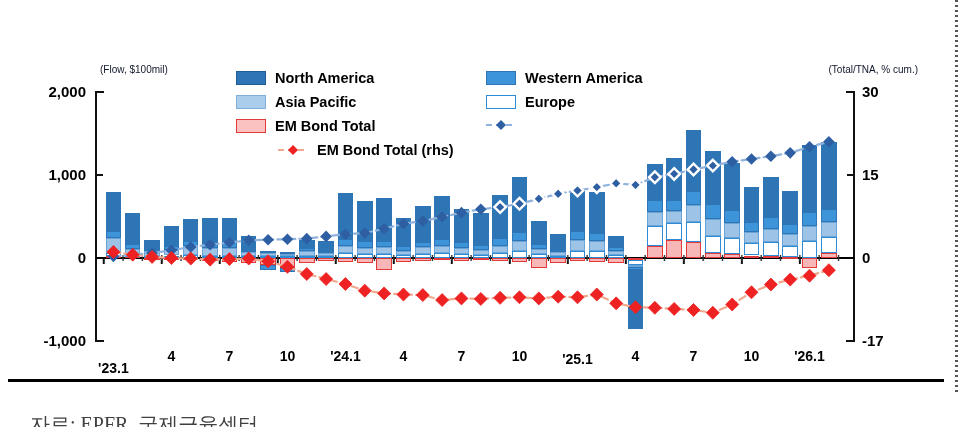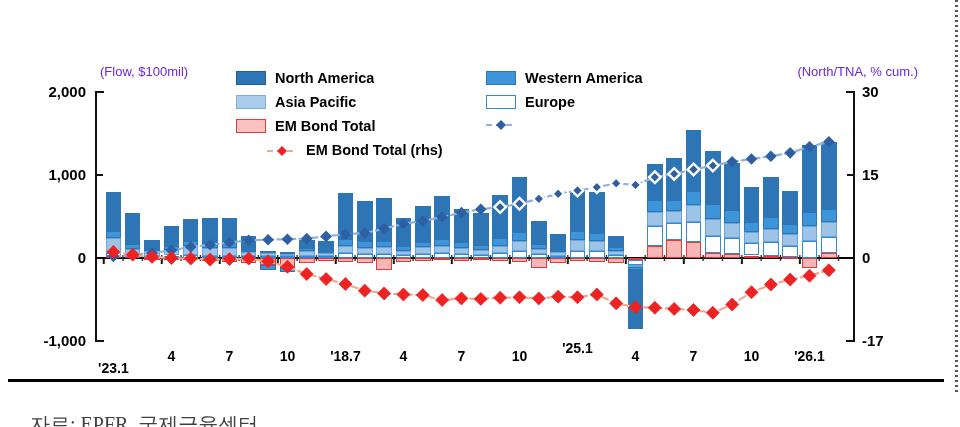--- a/index.html
+++ b/index.html
@@ -18,21 +18,21 @@
     background-image:linear-gradient(to bottom,#555 50%,rgba(255,255,255,0) 0%);
     background-size:3px 5px;background-repeat:repeat-y;}
 
   
   #chart{position:absolute;left:0;top:56px;width:960px;height:316px;}
   #plot{position:absolute;left:96px;top:36px;width:758px;height:249px;}
   .ytick-label{position:absolute;font-size:15px;font-weight:bold;color:#000;
      text-align:right;white-space:nowrap;}
   .ytick-label-r{position:absolute;font-size:15px;font-weight:bold;color:#000;
      text-align:left;white-space:nowrap;}
-  .axis-note{position:absolute;font-size:13px;color:#6d28d9;white-space:nowrap;}
+  .axis-note{position:absolute;font-size:10px;color:#0f172a;white-space:nowrap;}
   .xtick-label{position:absolute;font-size:14px;font-weight:bold;color:#000;
      text-align:center;white-space:nowrap;}
   .seg{position:absolute;box-sizing:border-box;}
   .seg.na{background:#2e75b6;border:1px solid #2e75b6;}
   .seg.we{background:#3d94d9;border:1px solid #2e75b6;}
   .seg.ap{background:#9dc3e6;border:1px solid #6aa3d5;}
   .seg.gl{background:#ffffff;border:1.4px solid #2e8bd6;}
   .seg.em{background:#f8b7b7;border:1.4px solid #e03a3a;}
 
   
@@ -59,21 +59,21 @@
 <body>
 
 <div id="root">
 
 
   <div id="right-dots"></div>
 
   <div id="chart">
 
     <div class="axis-note" id="left-note" style="left:100px;top:8px;">(Flow, $100mil)</div>
-    <div class="axis-note" id="right-note" style="right:42px;top:8px;">(North/TNA, % cum.)</div>
+    <div class="axis-note" id="right-note" style="right:42px;top:8px;">(Total/TNA, % cum.)</div>
 
     <div id="plot">
       <svg class="overlay" id="axes-svg" width="758" height="249">
           <path d="M 8 0 L 0 0 L 0 249 L 8 249" stroke="#111" stroke-width="2" fill="none"></path>
           <path d="M 750 0 L 758 0 L 758 249 L 750 249" stroke="#111" stroke-width="2" fill="none"></path>
           <line x1="0" y1="83" x2="7" y2="83" stroke="#111" stroke-width="2"></line>
           <line x1="758" y1="83" x2="751" y2="83" stroke="#111" stroke-width="2"></line>
           <line x1="0" y1="166" x2="758" y2="166" stroke="#000" stroke-width="2.2"></line>
           <line x1="7.734693877551019" y1="166" x2="7.734693877551019" y2="172" stroke="#111" stroke-width="2"></line>
           <line x1="65.74489795918366" y1="166" x2="65.74489795918366" y2="172" stroke="#111" stroke-width="2"></line>
@@ -563,25 +563,25 @@
         <div class="ytick-label-r" style="left: 862px; top: 27px;">30</div>
         <div class="ytick-label-r" style="left: 862px; top: 110px;">15</div>
         <div class="ytick-label-r" style="left: 862px; top: 193px;">0</div>
         <div class="ytick-label-r" style="left: 862px; top: 276px;">-17</div>
       </div>
     <div id="xlabels">
         <div class="xtick-label" style="left: 83.4031px; width: 60px; top: 304px;">'23.1</div>
         <div class="xtick-label" style="left: 141.413px; width: 60px; top: 292px;">4</div>
         <div class="xtick-label" style="left: 199.423px; width: 60px; top: 292px;">7</div>
         <div class="xtick-label" style="left: 257.434px; width: 60px; top: 292px;">10</div>
-        <div class="xtick-label" style="left: 315.444px; width: 60px; top: 292px;">'18.7</div>
+        <div class="xtick-label" style="left: 315.444px; width: 60px; top: 292px;">'24.1</div>
         <div class="xtick-label" style="left: 373.454px; width: 60px; top: 292px;">4</div>
         <div class="xtick-label" style="left: 431.464px; width: 60px; top: 292px;">7</div>
         <div class="xtick-label" style="left: 489.474px; width: 60px; top: 292px;">10</div>
-        <div class="xtick-label" style="left: 547.485px; width: 60px; top: 284px;">'25.1</div>
+        <div class="xtick-label" style="left: 547.485px; width: 60px; top: 295px;">'25.1</div>
         <div class="xtick-label" style="left: 605.495px; width: 60px; top: 292px;">4</div>
         <div class="xtick-label" style="left: 663.505px; width: 60px; top: 292px;">7</div>
         <div class="xtick-label" style="left: 721.515px; width: 60px; top: 292px;">10</div>
         <div class="xtick-label" style="left: 779.526px; width: 60px; top: 292px;">'26.1</div>
       </div>
 
     <div id="legend">
         <div class="lg-row" style="left: 0px; top: 0px;">
           <div class="lg-swatch sw-na"></div>
           <span class="lg-label">North America</span>
@@ -601,21 +601,21 @@
         <div class="lg-row" style="left: 0px; top: 48px;">
           <div class="lg-swatch sw-em"></div>
           <span class="lg-label">EM Bond Total</span>
         </div>
         <div class="lg-row" style="left: 250px; top: 48px;">
           <div class="lg-line"><svg width="30" height="14">
               <line x1="0" y1="7" x2="30" y2="7" stroke="#8fb2dc" stroke-width="2.2" stroke-dasharray="6,4"></line>
               <polygon points="15,2 20,7 15,12 10,7" fill="#2e5fa3"></polygon>
             </svg></div>
         </div>
-        <div class="lg-row" style="left: 31px; top: 72px; align-items: flex-end;">
+        <div class="lg-row" style="left: 42px; top: 72px;">
           <div class="lg-line"><svg width="30" height="14">
               <line x1="0" y1="7" x2="30" y2="7" stroke="#f0a98f" stroke-width="2.2" stroke-dasharray="6,4"></line>
               <polygon points="15,2 20,7 15,12 10,7" fill="#ee2222"></polygon>
             </svg></div>
           <span class="lg-label">EM Bond Total (rhs)</span>
         </div>
       </div>
   </div>
 
   <div id="footer-rule"></div>

